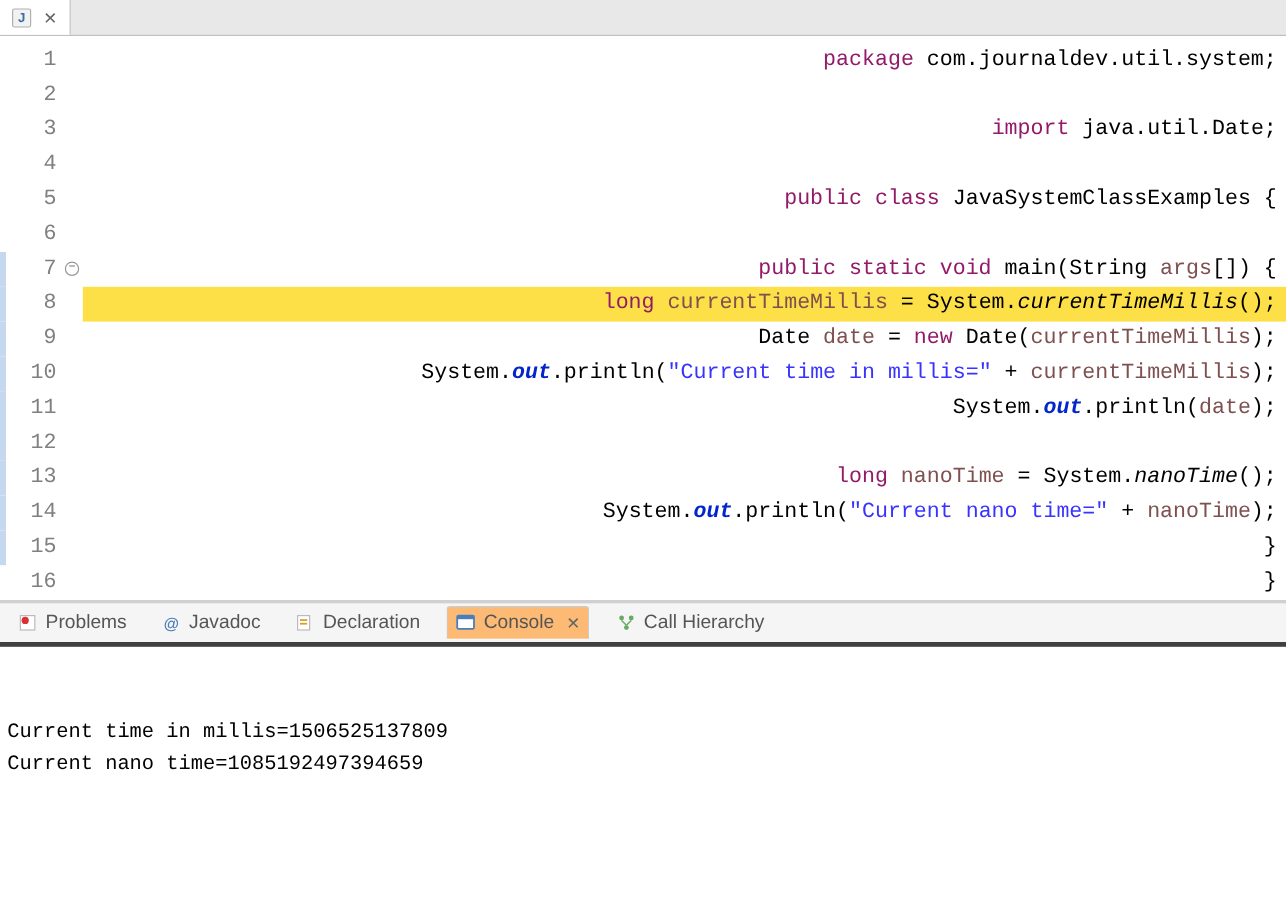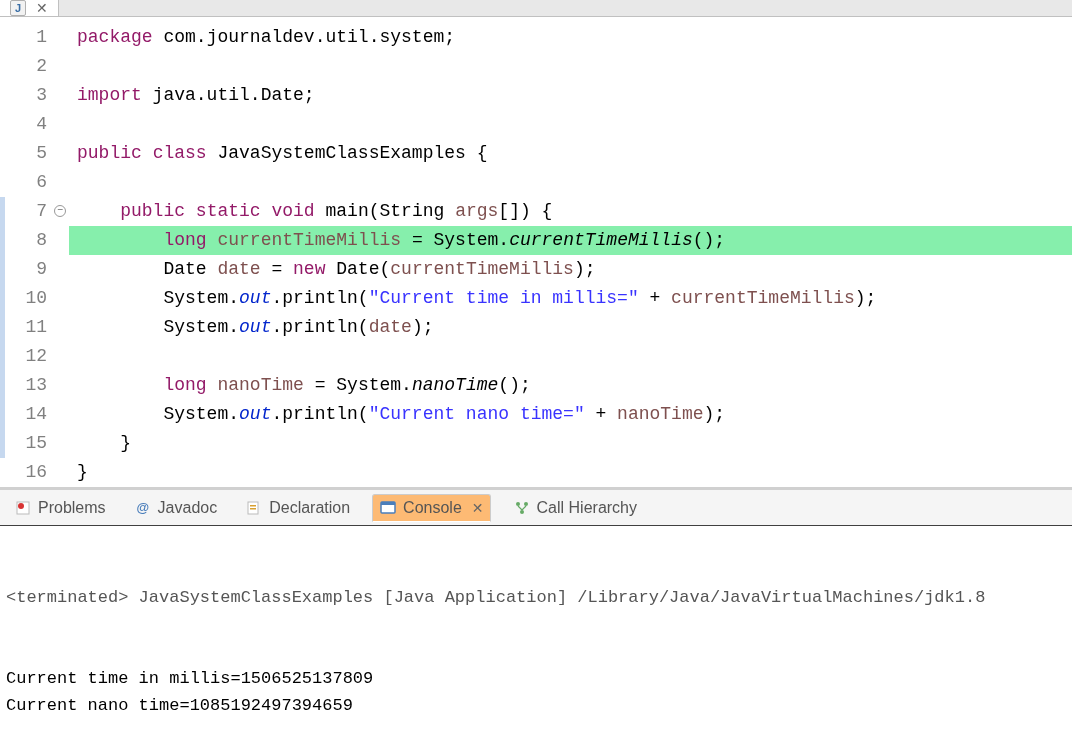--- a/index.html
+++ b/index.html
@@ -96,29 +96,30 @@
       color: #666;
       cursor: pointer;
     }
     .code-lines {
       flex: 1;
       white-space: pre;
     }
     .code-line {
       padding: 0 8px;
       height: 29px;
+      text-align: right;
     }
     .code-line.current-line {
-      background: #86efac;
+      background: #fde047;
     }
     
     .kw   { color: #931a68; } 
     .type { color: #931a68; font-family: Liberation Mono, monospace; } 
     .str  { color: #3933ff; } 
-    .fld  { color: #0326cc; font-style: italic; } 
+    .fld  { color: #0326cc; font-style: italic; font-weight: bold; } 
     .mths { font-style: italic; color:#000; } 
     .var  { color: #7e504f; }
 
     
     .change-bar {
       width: 5px;
       background: transparent;
     }
     .change-bar div { height:29px; }
     .change-bar .changed { background: linear-gradient(to right, #c6d8ef, #c6d8ef); }
@@ -128,21 +129,21 @@
       border-top: 3px solid #d0d0d0;
       display: flex;
       flex-direction: column;
       flex: 1;
     }
     .bottom-tabs {
       display: flex;
       align-items: center;
       height: 36px;
       background: #f5f5f5;
-      border-bottom: 1px solid #404040;
+      border-bottom: 4px solid #404040;
       gap: 16px;
       padding: 0 8px;
       font-size: 16px;
       color: #555;
     }
     .bottom-tab {
       display: flex;
       align-items: center;
       gap: 6px;
       padding: 4px 6px;
@@ -293,16 +294,15 @@
             <circle cx="4" cy="4" r="2" fill="#6a6"></circle>
             <circle cx="12" cy="4" r="2" fill="#6a6"></circle>
             <circle cx="8" cy="12" r="2" fill="#6a6"></circle>
             <path d="M4 6 L8 10 M12 6 L8 10" stroke="#6a6" stroke-width="1.2" fill="none"></path>
           </svg>
       </span>
       <span>Call Hierarchy</span>
     </div>
   </div>
   <div class="console-body">
-    <div class="console-header-line">&lt;terminated&gt; JavaSystemClassExamples [Java Application] /Library/Java/JavaVirtualMachines/jdk1.8</div>
     <div id="console-output"><div>Current time in millis=1506525137809</div><div>Current nano time=1085192497394659</div></div>
   </div>
 </div>
 
 </body></html>

